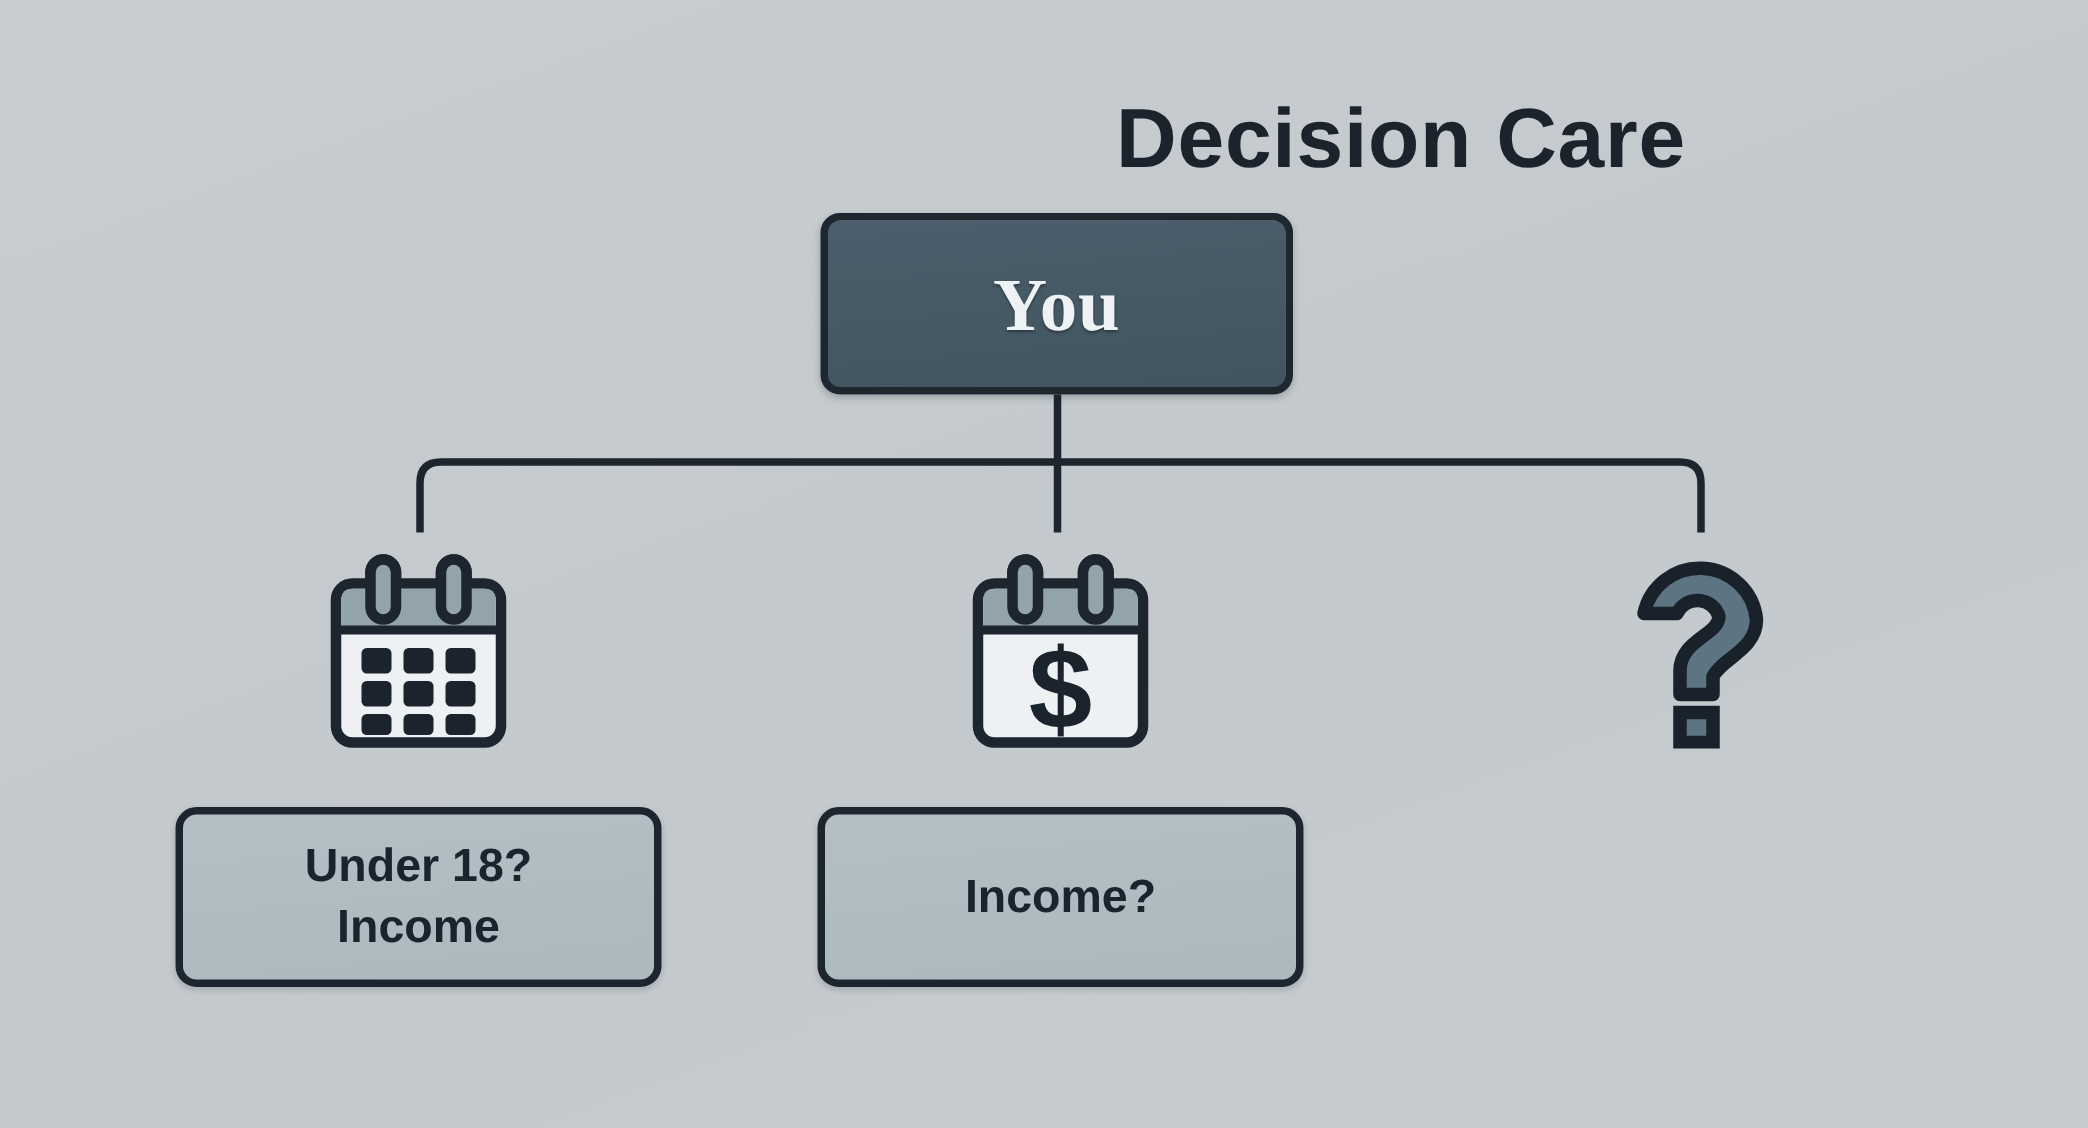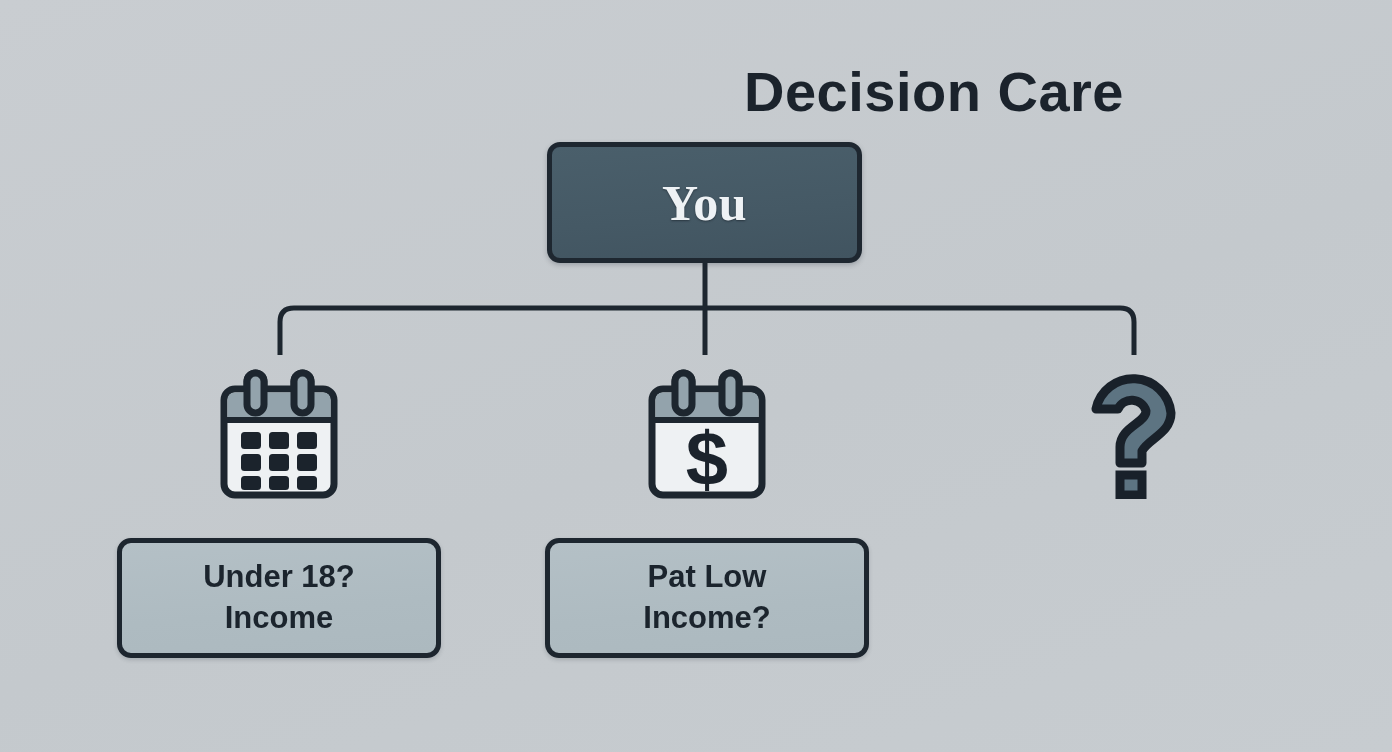--- a/index.html
+++ b/index.html
@@ -176,21 +176,20 @@
         <line x1="12" y1="53" x2="118" y2="53" stroke="#1d262f" stroke-width="6"></line>
         <g stroke="#1d262f" stroke-width="7" fill="#93a3ac">
           <rect x="33" y="6" width="17" height="40" rx="8.5"></rect>
           <rect x="80" y="6" width="17" height="40" rx="8.5"></rect>
         </g>
 
         <text x="65" y="118" text-anchor="middle" font-family="Liberation Sans, sans-serif" font-size="76" font-weight="700" fill="#1b232c">$</text>
       </svg>
     </div>
     <div class="leaf-box">
-      <div class="leaf-line">Pat Low</div>
       <div class="leaf-line">Income?</div>
     </div>
   </div>
 
   <div class="branch" id="branch-2">
     <div class="branch-icon">
       <svg width="104" height="128" viewBox="0 0 104 128" aria-hidden="true">
 
           <path d="M 14 38
                    A 38 38 0 0 1 89 42

